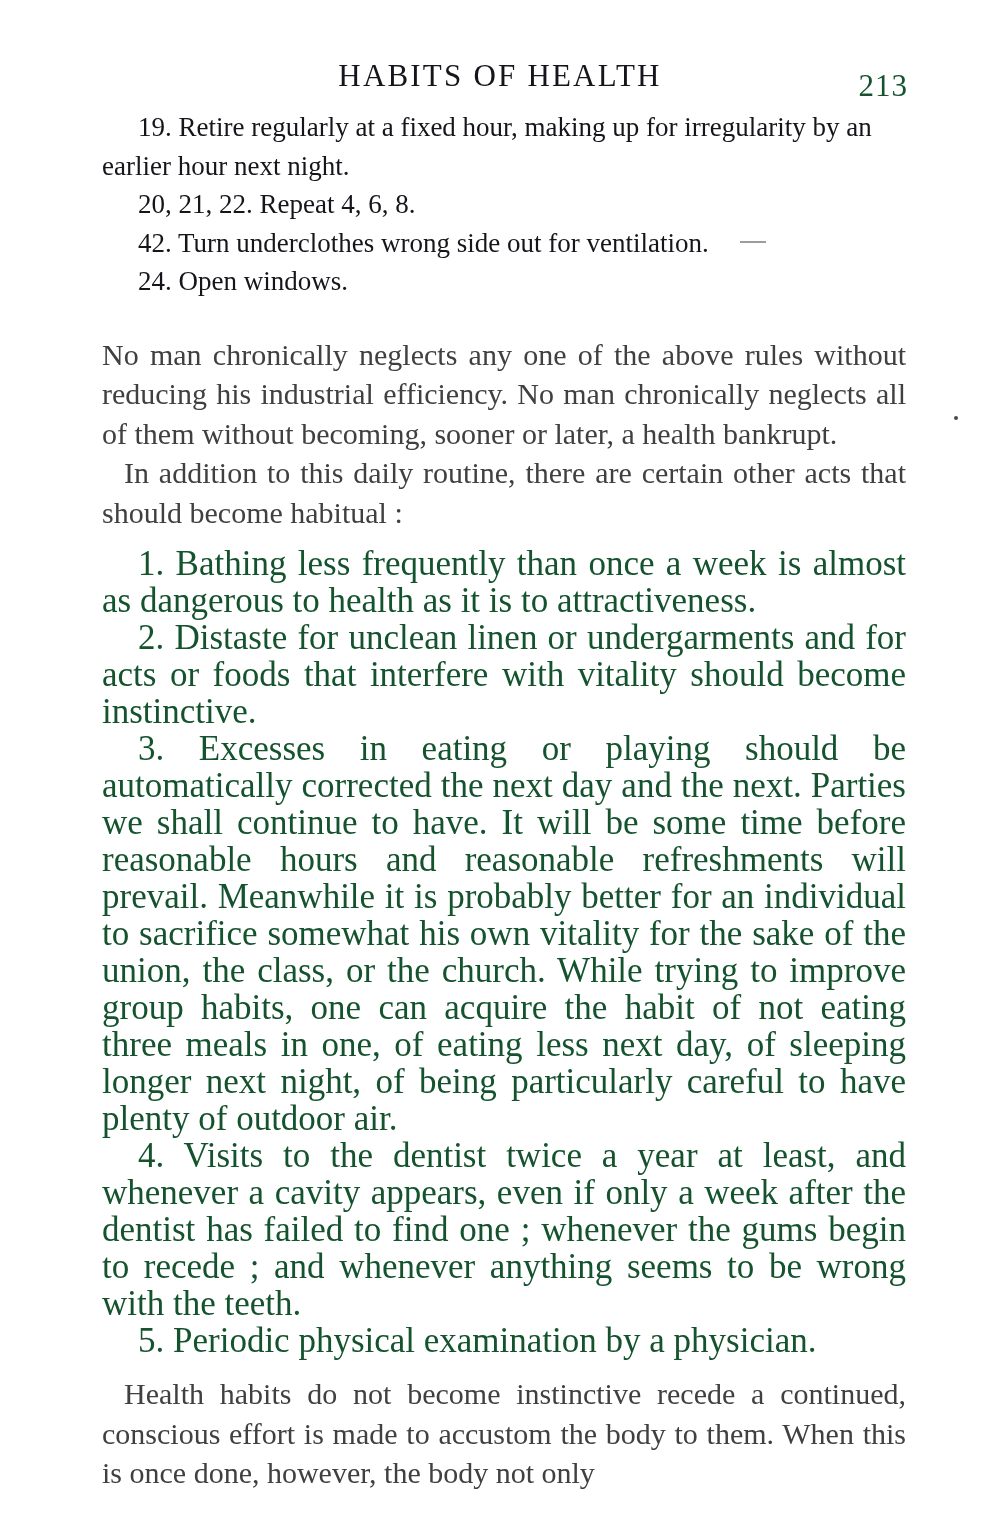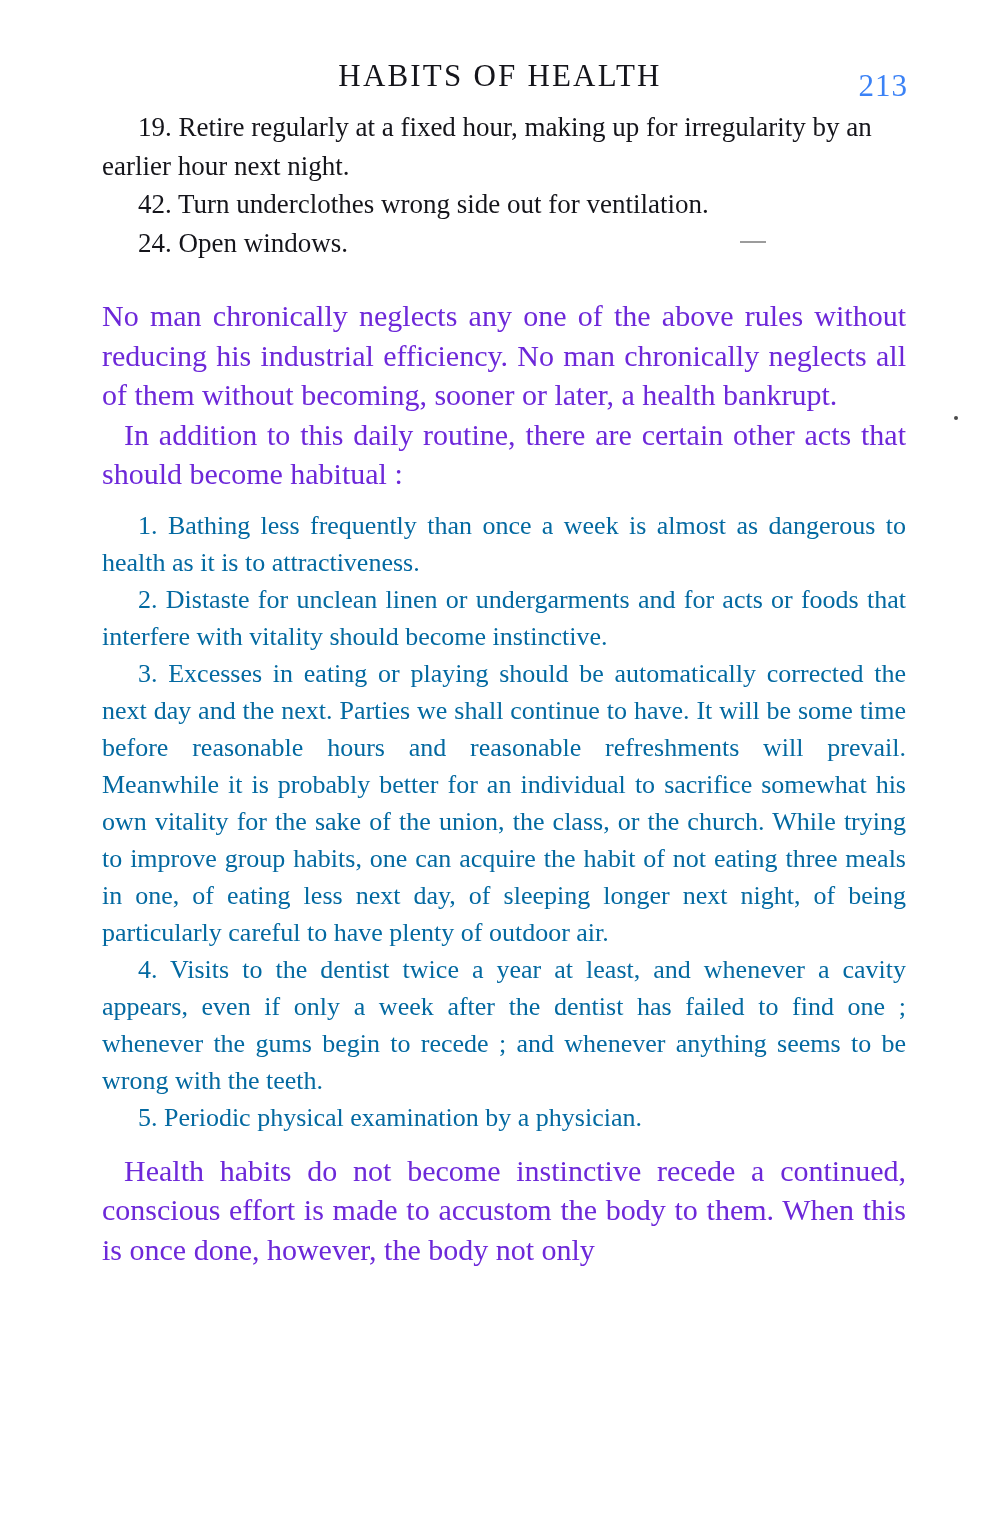--- a/index.html
+++ b/index.html
@@ -35,21 +35,21 @@
     font-variant: normal;
     color: #15151b;
     white-space: pre;
   }
   .folio {
     position: absolute;
     right: 92px;
     bottom: 0;
     font-size: 31px;
     letter-spacing: 1px;
-    color: #3b82f6;
+    color: #14532d;
   }
   .body-col {
     margin: 4px auto;
     width: 868px;
     padding-left: 36px;
     padding-right: 28px;
     box-sizing: border-box;
   }
   p {
     margin: 0;
@@ -59,33 +59,33 @@
   .list-line {
     font-size: 27px;
     line-height: 38.5px;
     text-indent: 36px;
     text-align: left;
     color: #15151b;
   }
   .para-lg {
     font-size: 30px;
     line-height: 39.5px;
-    color: #6d28d9;
+    color: #404040;
   }
   .para-lg.first {
     margin-top: 19px;
     text-indent: 0;
   }
   .para-lg.ind {
     text-indent: 22px;
   }
   .para-sm {
-    font-size: 26px;
+    font-size: 35px;
     line-height: 37px;
-    color: #0369a1;
+    color: #14532d;
     text-indent: 36px;
   }
   .gap-small { height: 15px; }
   .gap-mid { height: 13px; }
   .speck {
     position: absolute;
     right: 42px;
     top: 416px;
     width: 4px;
     height: 4px;
@@ -110,20 +110,21 @@
 
   <div class="header">
     <div class="running-title">HABITS OF HEALTH</div>
     <div class="folio">213</div>
   </div>
 
   <div class="body-col">
 
     <div>
       <p class="list-line">19. Retire regularly at a fixed hour, making up for irregularity by an earlier hour next night.</p>
+      <p class="list-line">20, 21, 22.  Repeat 4, 6, 8.</p>
       <p class="list-line">42. Turn underclothes wrong side out for ventilation.</p>
       <p class="list-line">24. Open windows.</p>
     </div>
 
     <div class="gap-small"></div>
 
     <p class="para-lg first">No man chronically neglects any one of the above rules without reducing his industrial efficiency.  No man chronically neglects all of them without becoming, sooner or later, a health bankrupt.</p>
     <p class="para-lg ind">In addition to this daily routine, there are certain other acts that should become habitual :</p>
 
     <div class="gap-mid"></div>

